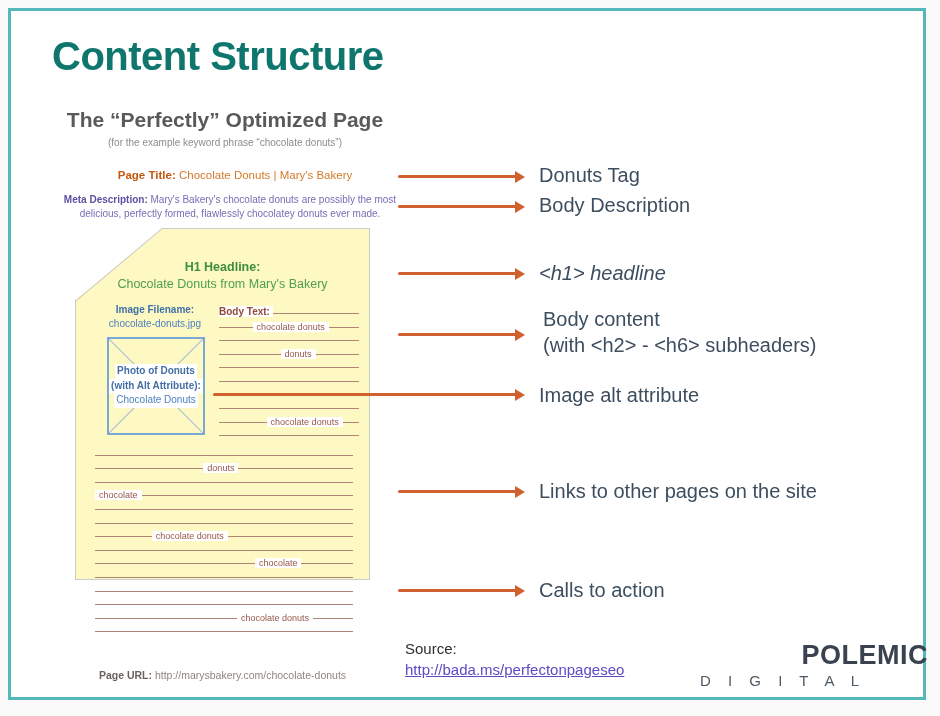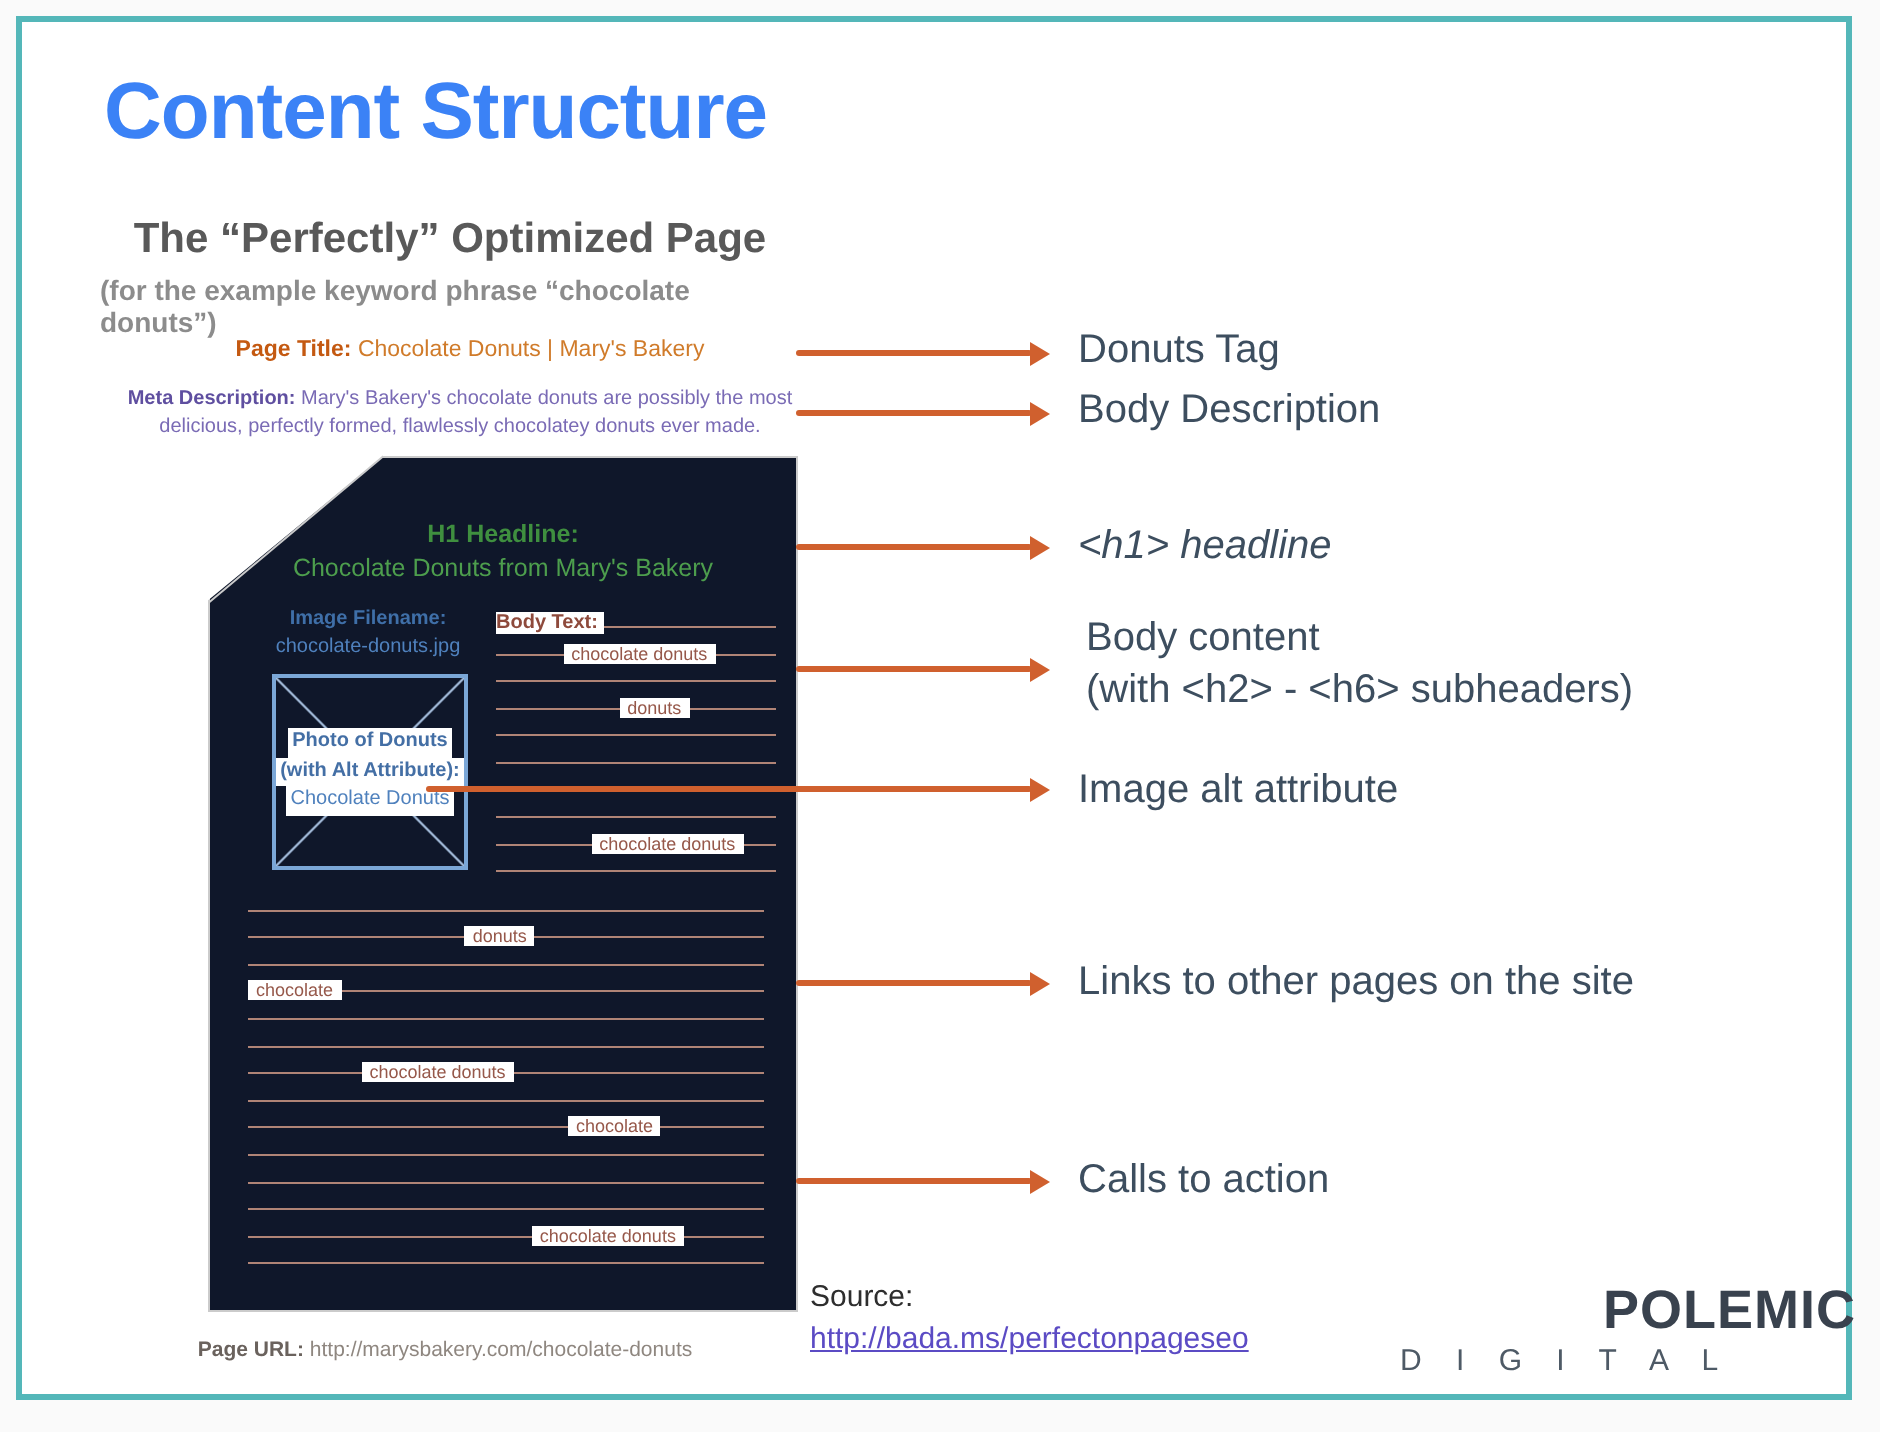--- a/index.html
+++ b/index.html
@@ -5,32 +5,32 @@
   html,body{margin:0;padding:0;}
   body{
     width:940px;height:716px;position:relative;background:#fafafa;
     font-family:"Liberation Sans", sans-serif;overflow:hidden;
   }
   .frame{position:absolute;left:8px;top:8px;width:918px;height:692px;
     border:3px solid #54b7b9;background:#ffffff;box-sizing:border-box;}
   .abs{position:absolute;}
 
   
-  .slide-title{left:52px;top:34px;font-size:40px;font-weight:bold;color:#3b82f6;letter-spacing:-0.5px;}
+  .slide-title{left:52px;top:34px;font-size:40px;font-weight:bold;color:#0f766e;letter-spacing:-0.5px;}
   .diagram-heading{left:50px;top:108px;width:350px;text-align:center;font-size:21px;font-weight:bold;color:#595959;}
-  .diagram-subheading{left:50px;top:137px;width:350px;text-align:left;font-size:14px;color:#8c8c8c;font-weight:bold;}
+  .diagram-subheading{left:50px;top:137px;width:350px;text-align:center;font-size:10px;color:#8c8c8c;}
 
   
   .page-title-row{left:40px;top:169px;width:390px;text-align:center;font-size:11.5px;color:#d07b2a;}
   .page-title-row b{color:#c45911;}
   .meta-row{left:50px;top:193px;width:360px;text-align:center;font-size:10px;line-height:1.4;color:#7a6bb5;}
   .meta-row b{color:#5f4fa0;}
 
   
-  .mock-page{left:75px;top:228px;width:295px;height:428px;border:1px solid #cbcbcb;background:#0f172a;box-sizing:border-box;margin-left:29px;}
+  .mock-page{left:75px;top:228px;width:295px;height:352px;border:1px solid #cbcbcb;background:#fef9c3;box-sizing:border-box;}
   .cut-cover{left:-2px;top:-2px;width:0;height:0;border-top:74px solid #ffffff;border-right:90px solid transparent;}
   .cut-line{left:-1px;top:72px;width:114px;height:1px;background:#cbcbcb;transform:rotate(-40deg);transform-origin:0 0;}
   .h1-block{left:0;top:30px;width:100%;text-align:center;font-size:12.5px;line-height:1.35;color:#4d9e4d;}
   .h1-block b{color:#3f8f3f;}
   .img-filename{left:14px;top:74px;width:130px;text-align:center;font-size:10px;line-height:1.35;color:#4f81bd;}
   .img-filename b{color:#3f6fa8;}
   .photo-box{left:31px;top:108px;width:98px;height:98px;border:2px solid #7ba7d7;box-sizing:border-box;
     display:flex;flex-direction:column;align-items:center;justify-content:center;
     background-image:
       linear-gradient(to top right, transparent calc(50% - 0.9px), #a5bedd calc(50% - 0.2px), #a5bedd calc(50% + 0.2px), transparent calc(50% + 0.9px)),

